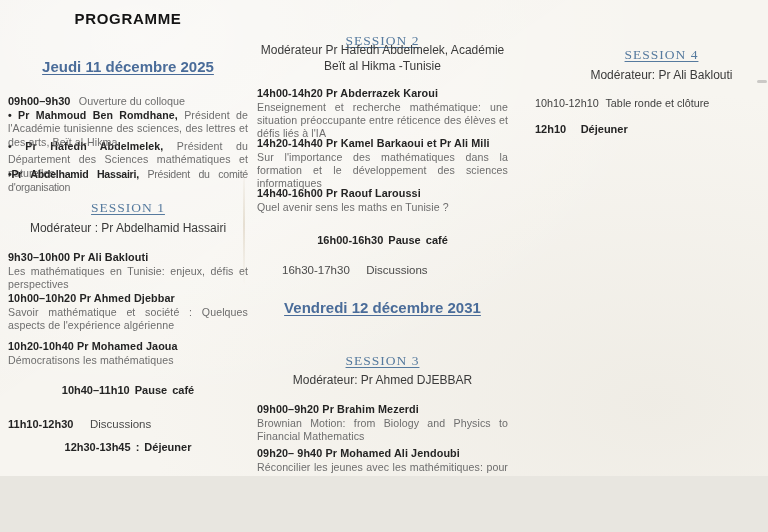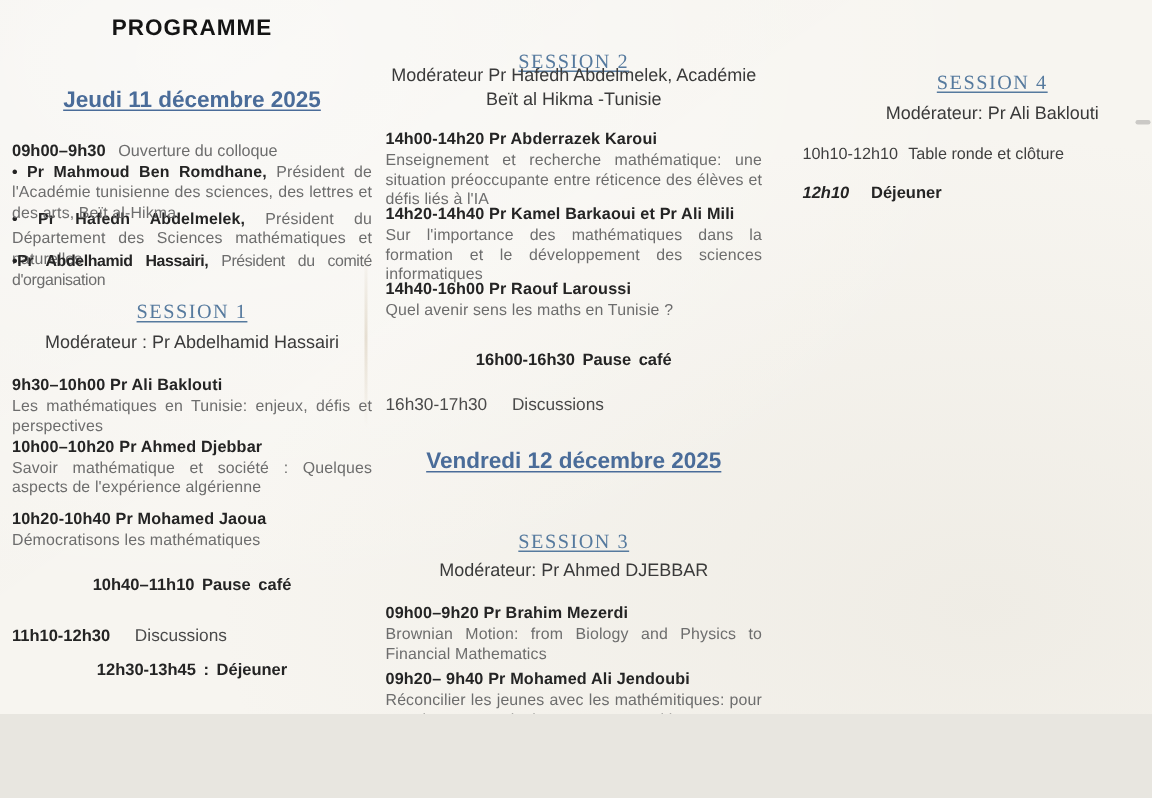--- a/index.html
+++ b/index.html
@@ -32,26 +32,26 @@
 
   .open-line .t{font-size:11px;font-weight:700;color:#242424;}
   .open-line .lbl{font-size:10.8px;color:#6d6d6d;margin-left:4px;}
 
   .off{font-size:10.6px;color:#6d6d6d;line-height:1.26;text-align:justify;letter-spacing:.1px;}
   .off .bul,.off .name{font-weight:700;color:#242424;}
   .off.tight{letter-spacing:-.25px;}
 
   .pause{font-size:11px;font-weight:700;color:#242424;text-align:center;word-spacing:2px;}
   .disc .t{font-size:11px;font-weight:700;color:#242424;}
-  .disc .t.reg{font-weight:400;color:#4a4a4a;font-size:11.5px;}
+  .disc .t.reg{font-weight:400;color:#4a4a4a;font-size:11.5px;margin-left:25px;}
   .disc .dlabel{font-size:11.5px;color:#4a4a4a;margin-left:12px;}
 
   .round{font-size:10.8px;color:#3f3f3f;}
   .round .t{margin-right:4px;}
-  .lunch-line .t{font-size:11px;font-weight:700;color:#242424;font-style:italic;}
+  .lunch-line .t{font-size:11px;font-weight:700;color:#242424;}
   .lunch-line .lbl{font-size:11px;font-weight:700;color:#242424;margin-left:10px;}
 
   .crease{position:absolute;left:243px;top:165px;width:2px;height:120px;
           background:linear-gradient(rgba(196,178,148,0),rgba(196,178,148,.35),rgba(196,178,148,0));}
   .edge-mark{position:absolute;left:757px;top:80px;width:10px;height:3px;
              background:rgba(120,120,120,.35);border-radius:2px;}
 </style>
 </head>
 <body>
 
@@ -147,21 +147,21 @@
       <div class="talk-desc">Quel avenir sens les maths en Tunisie ?</div>
     </div>
 
     <div class="b pause" style="top:234px">16h00-16h30 Pause café</div>
 
     <div class="b disc" style="top:260px">
       <span class="t reg">16h30-17h30</span>
       <span class="dlabel">Discussions</span>
     </div>
 
-    <div class="b date-h" style="top:299px">Vendredi 12 décembre 2025</div>
+    <div class="b date-h" style="top:299px">Vendredi 12 décembre 2031</div>
 
     <div class="b sess-h" style="top:353px">SESSION 3</div>
     <div class="b mod" style="top:373px">Modérateur: Pr Ahmed DJEBBAR</div>
 
     <div class="b" style="top:403px">
       <div class="talk-head">
         <span>09h00–9h20</span>
         <span>Pr Brahim Mezerdi</span>
       </div>
       <div class="talk-desc">Brownian Motion: from Biology and Physics to Financial Mathematics</div>

